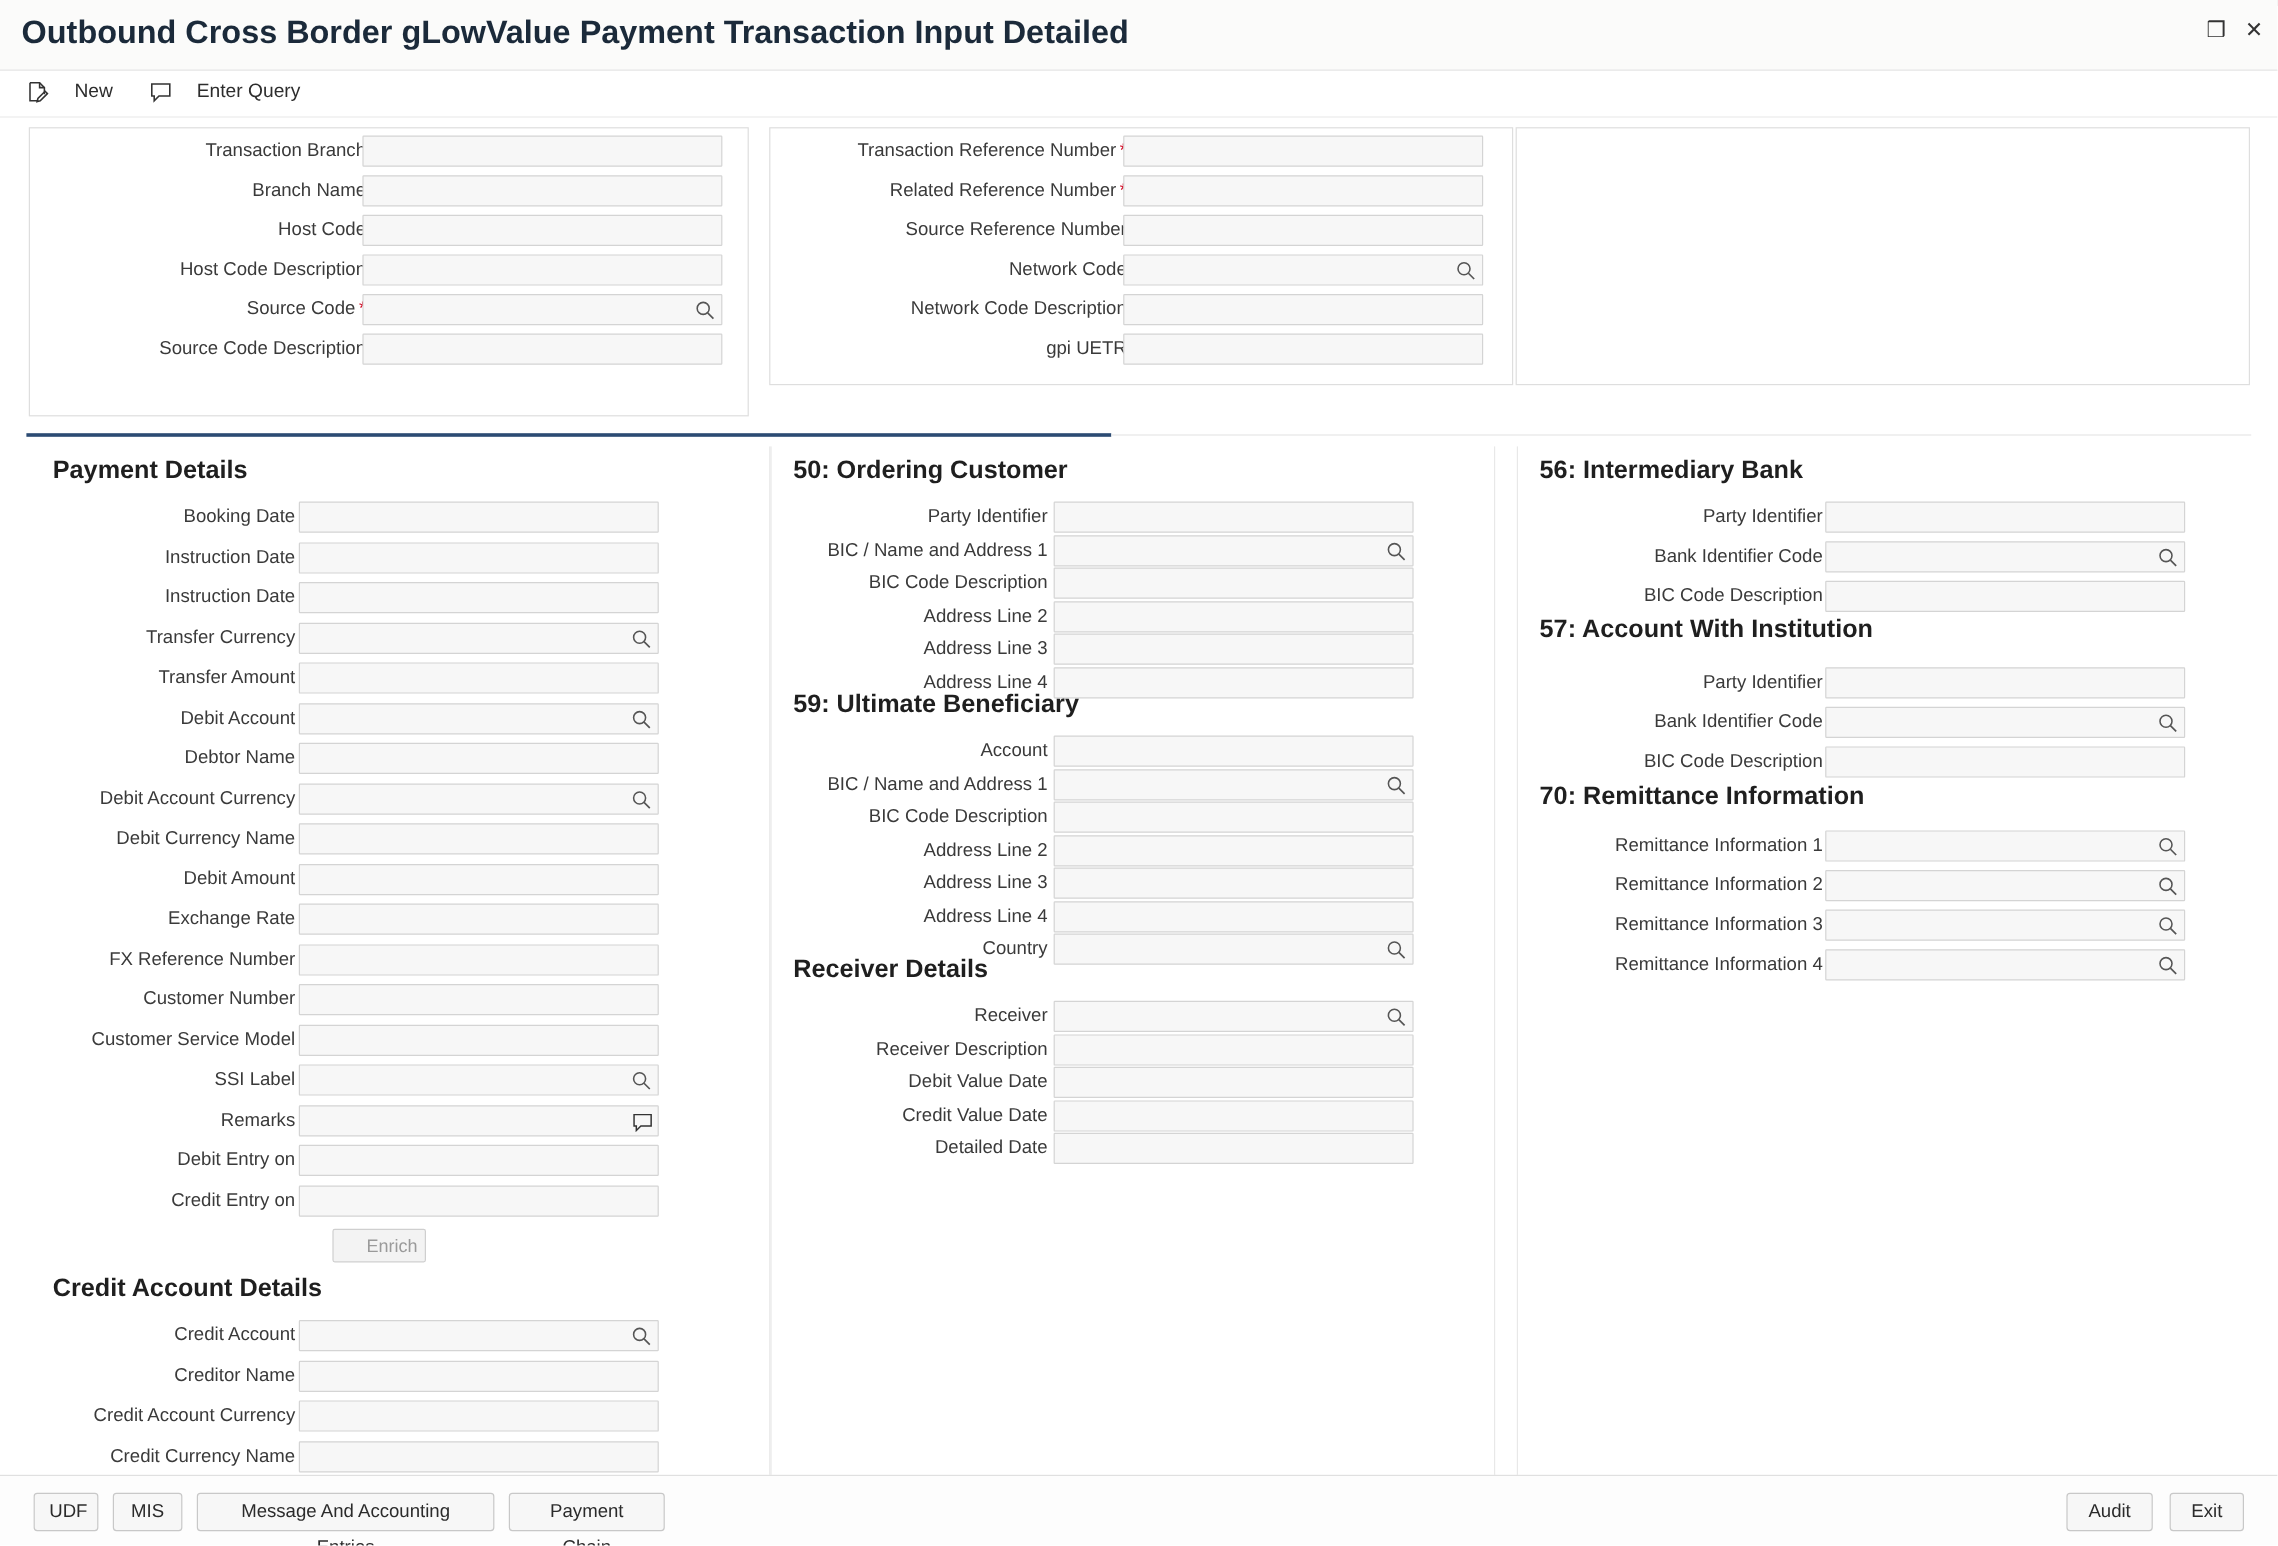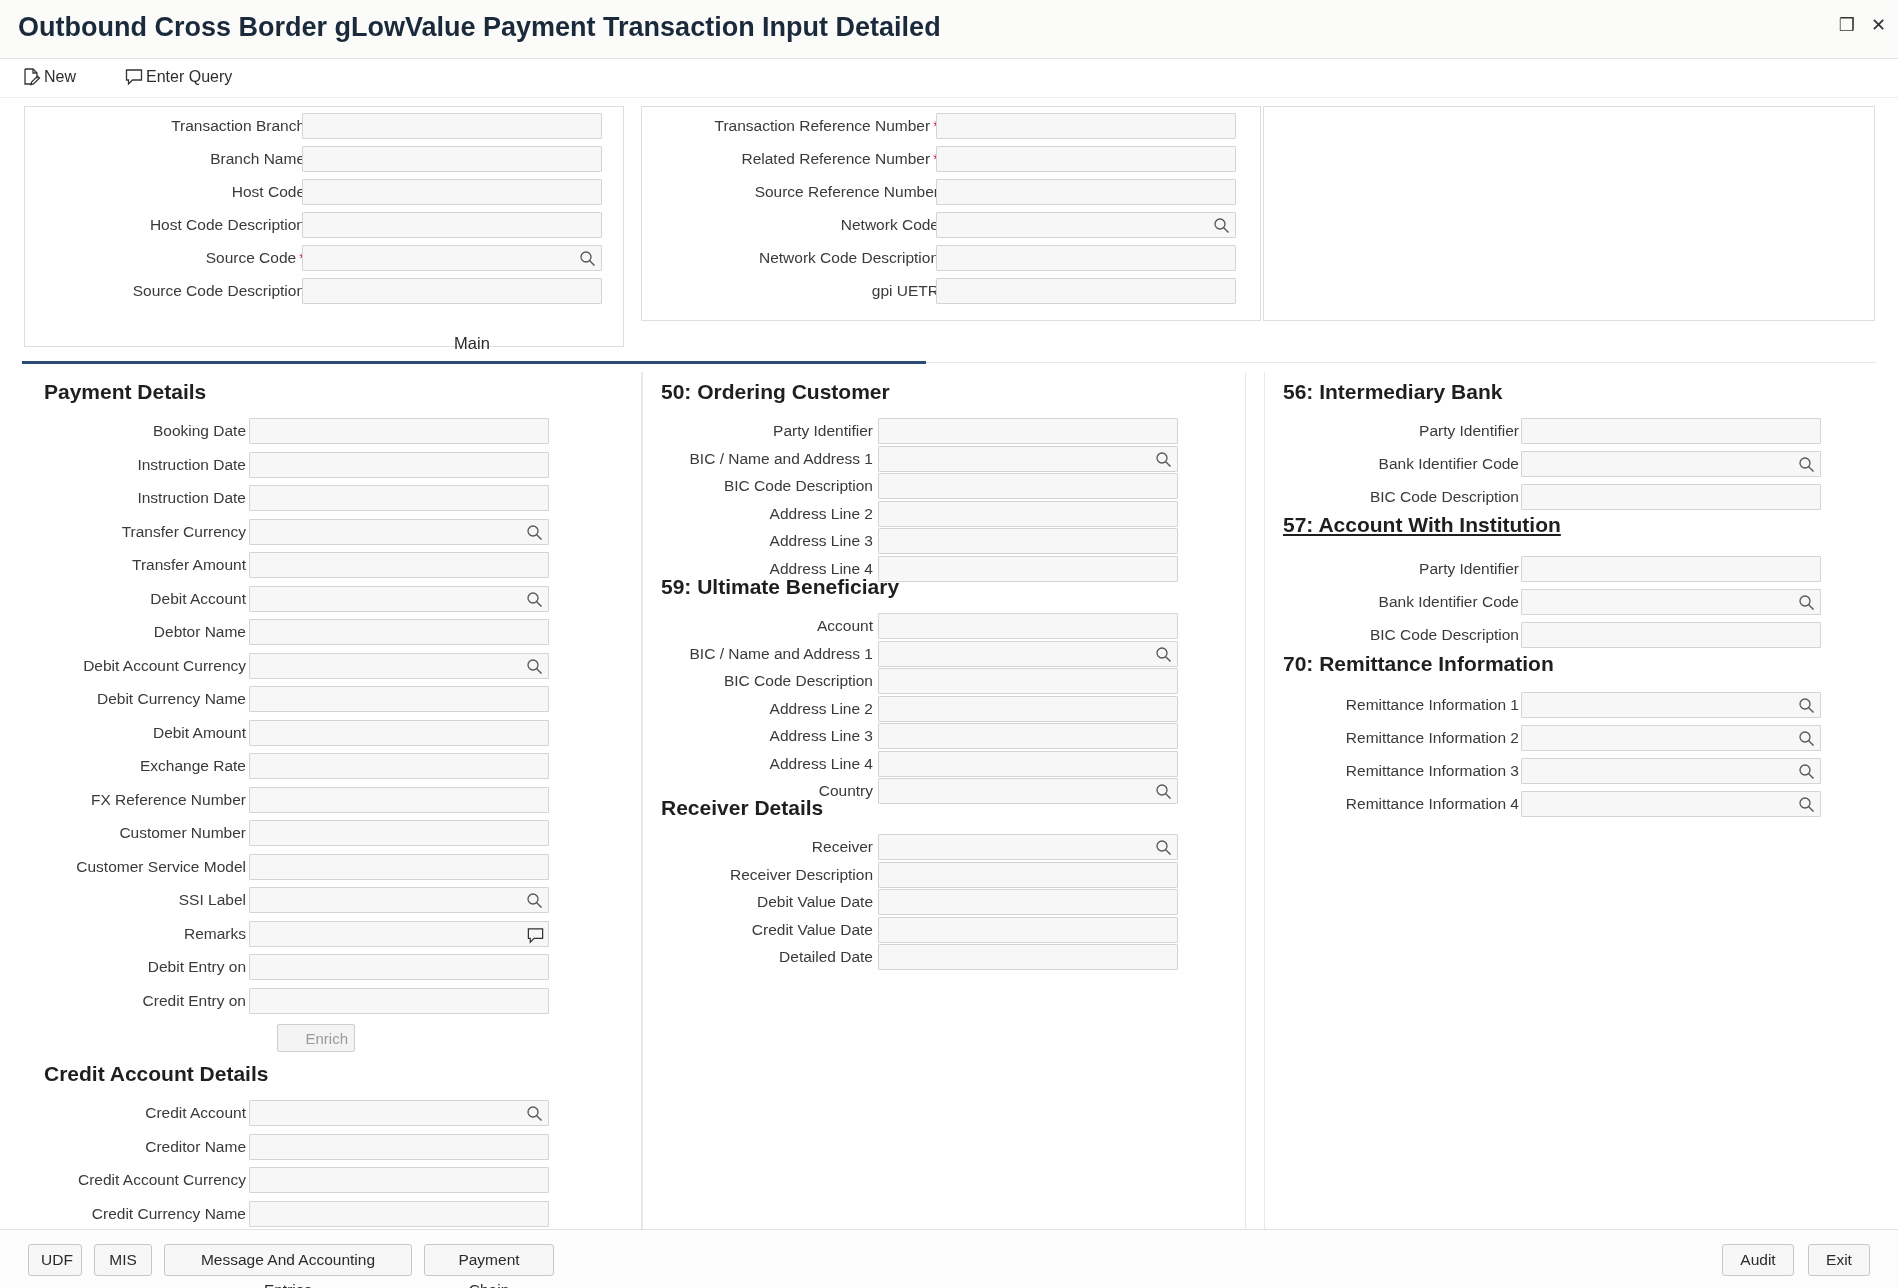--- a/index.html
+++ b/index.html
@@ -51,21 +51,21 @@
     position: relative;
     height: 38px;
     background: #ffffff;
     border-bottom: 1px solid #ececec;
   }
   .act {
     position: absolute;
     top: 8px;
     display: flex;
     align-items: center;
-    gap: 2px;
+    gap: 20px;
     cursor: pointer;
     font-size: 16px;
     color: #2d2d2d;
   }
   .act-new { left: 22px; }
   .act-query { left: 124px; }
   .act svg { display: block; }
   
   .header-area {
     position: relative;
@@ -310,21 +310,20 @@
       </div>
       <div class="field-row" style="left: 0px; top: 171px;">
         <div class="field-label" style="position: absolute; left: 0px; width: 297px;">gpi UETR</div>
         <div class="inp" style="position: absolute; left: 294px; width: 300px;"></div>
       </div>
     </div>
   <div class="panel panel-c"></div>
 </div>
 
 <div class="tabs">
-  <div class="tab tab-main">Main</div>
   <div class="tab-underline"></div>
   <div class="tab-rule"></div>
 </div>
 
 <div class="body-area">
   <div class="col col1" id="col1">
       <div class="sec-title" style="left: 20px; top: 8px;">Payment Details</div>
       <div class="field-row" style="left: 0px; top: 46px;">
         <div class="field-label" style="position: absolute; left: 0px; width: 222px;">Booking Date</div>
         <div class="inp" style="position: absolute; left: 225px; width: 300px;"></div>
@@ -554,21 +553,21 @@
           <span class="mag"><svg width="17" height="17" viewBox="0 0 17 17">
               <circle cx="7" cy="7" r="5" fill="none" stroke="#555" stroke-width="1.3"></circle>
               <line x1="10.7" y1="10.7" x2="15.5" y2="15.5" stroke="#555" stroke-width="1.4"></line>
             </svg></span>
         </div>
       </div>
       <div class="field-row" style="left: 0px; top: 112px;">
         <div class="field-label" style="position: absolute; left: 0px; width: 254px;">BIC Code Description</div>
         <div class="inp" style="position: absolute; left: 256px; width: 300px;"></div>
       </div>
-      <div class="sec-title" style="left: 18px; top: 141px; text-decoration: underline;">57: Account With Institution</div>
+      <div class="sec-title" style="left: 18px; top: 141px;">57: Account With Institution</div>
       <div class="field-row" style="left: 0px; top: 184px;">
         <div class="field-label" style="position: absolute; left: 0px; width: 254px;">Party Identifier</div>
         <div class="inp" style="position: absolute; left: 256px; width: 300px;"></div>
       </div>
       <div class="field-row" style="left: 0px; top: 217px;">
         <div class="field-label" style="position: absolute; left: 0px; width: 254px;">Bank Identifier Code</div>
         <div class="inp" style="position: absolute; left: 256px; width: 300px;">
           <span class="mag"><svg width="17" height="17" viewBox="0 0 17 17">
               <circle cx="7" cy="7" r="5" fill="none" stroke="#555" stroke-width="1.3"></circle>
               <line x1="10.7" y1="10.7" x2="15.5" y2="15.5" stroke="#555" stroke-width="1.4"></line>

